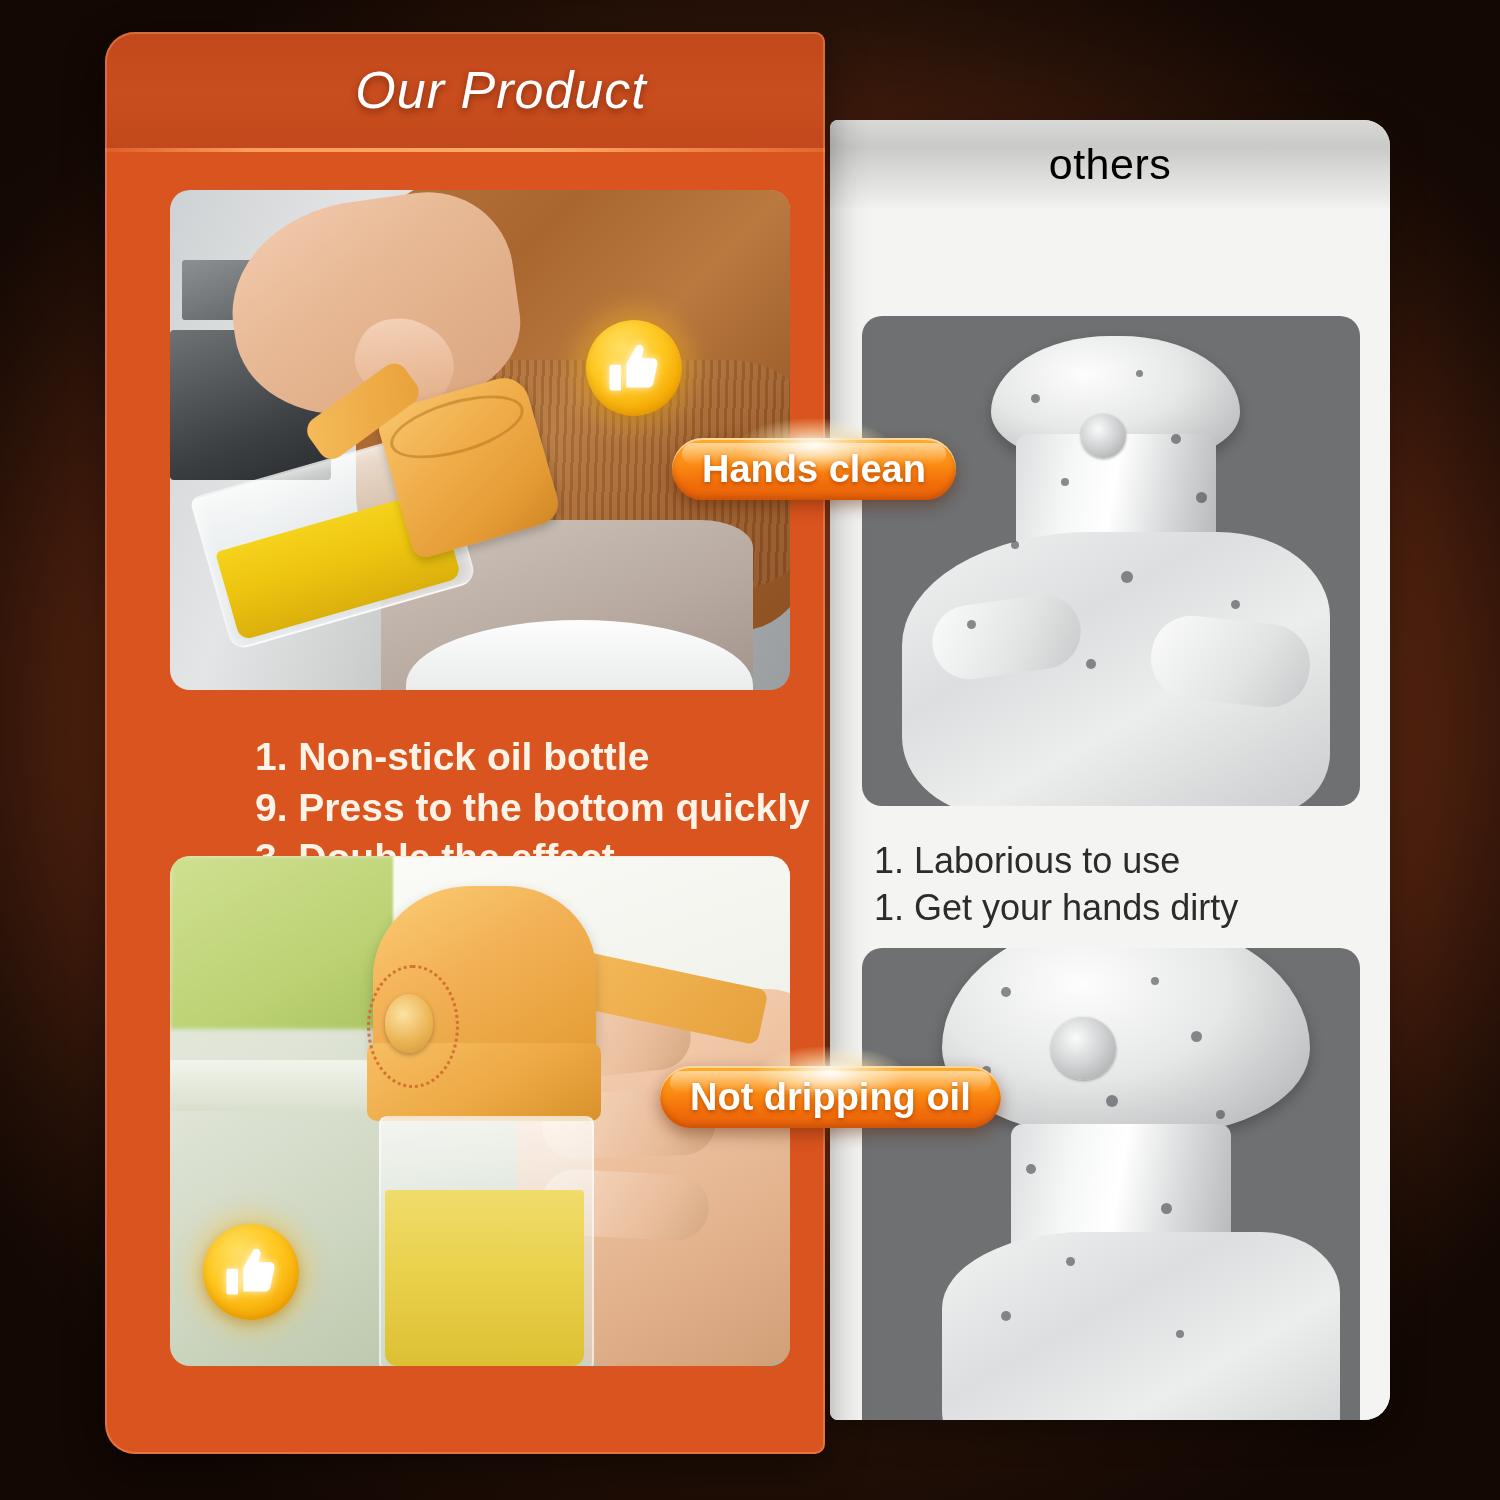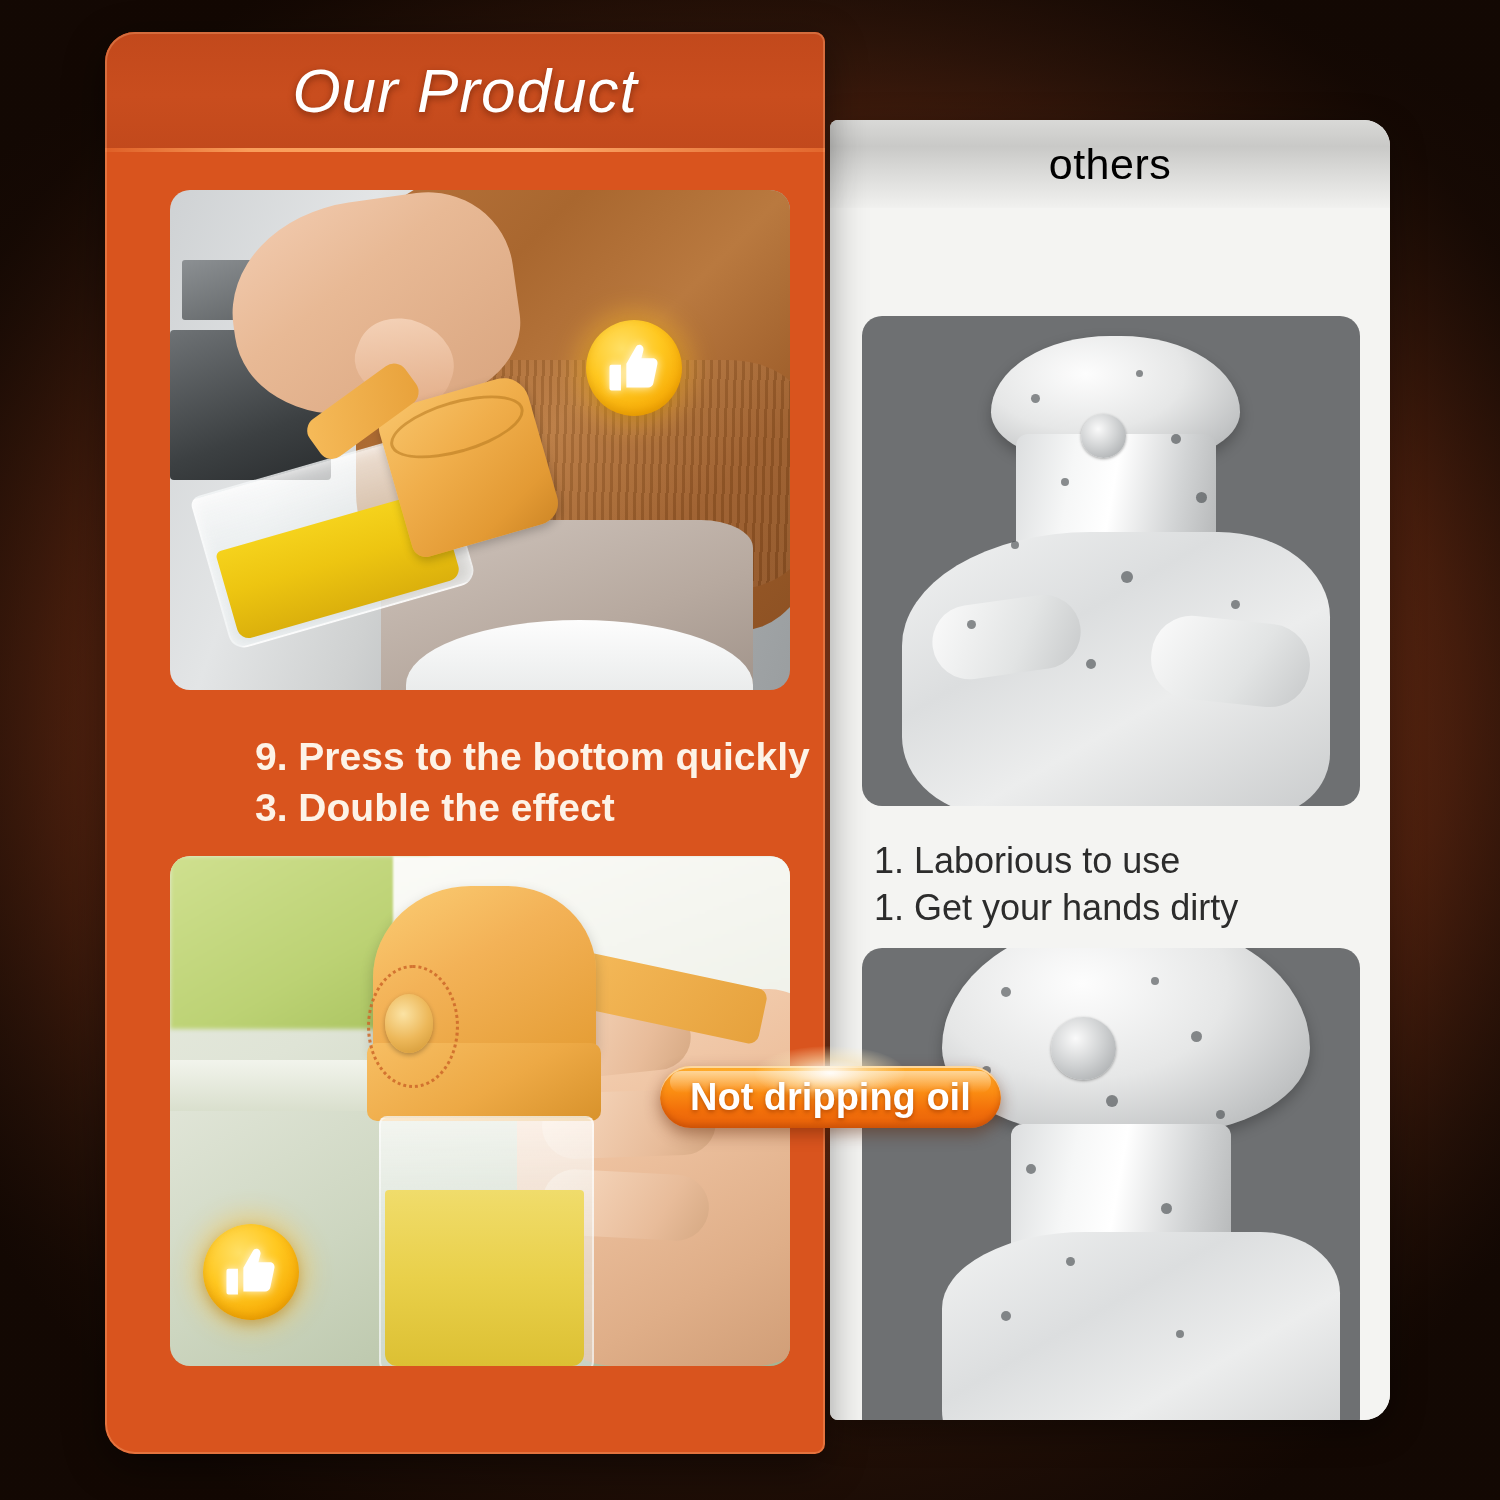--- a/index.html
+++ b/index.html
@@ -92,22 +92,23 @@
     position:absolute;left:0;top:0;width:100%;height:116px;
     background:linear-gradient(180deg,#c2491c 0%,#c94d1e 55%,#c2491c 100%);
   }
   .prod-head-line{
     position:absolute;left:0;top:116px;width:100%;height:4px;
     background:linear-gradient(90deg,rgba(255,160,90,.15) 0%,rgba(255,170,100,.85) 20%,rgba(255,175,110,.95) 60%,rgba(255,160,90,.25) 100%);
   }
   .prod-title{
     position:absolute;left:0;top:0;width:100%;height:116px;
     display:flex;align-items:center;justify-content:center;
-    font-size:62px;font-style:italic;color:#fff;letter-spacing:1px;
+    font-size:52px;font-style:italic;color:#fff;letter-spacing:1px;
     text-shadow:0 3px 7px rgba(80,22,4,.55);
+    padding-left:36px;
   }
   .prod-inner-edge{
     position:absolute;inset:0;border-radius:30px 10px 10px 30px;
     box-shadow:inset 0 0 0 2px rgba(255,190,140,.30);
     pointer-events:none;
   }
 
   .pphoto{position:absolute;border-radius:20px;overflow:hidden;}
   .pphoto.one{left:65px;top:158px;width:620px;height:500px;}
   .pphoto.two{left:65px;top:824px;width:620px;height:510px;}
@@ -355,20 +356,21 @@
       <div class="bottle1">
         <div class="b1-glass"></div>
         <div class="b1-oil"></div>
         <div class="b1-cap"></div>
         <div class="b1-ring"></div>
         <div class="b1-lever"></div>
       </div>
     </div>
 
     <div class="prod-list">
+      <div>1. Non-stick oil bottle</div>
       <div>9. Press to the bottom quickly</div>
       <div>3. Double the effect</div>
     </div>
 
     <div class="pphoto two">
       <div class="ctr-bg"></div>
       <div class="ctr-green"></div>
       <div class="ctr-white"></div>
       <div class="ctr-top"></div>
       <div class="hand2"></div>
@@ -383,20 +385,23 @@
         <div class="b2-oil"></div>
         <div class="b2-btn"></div>
         <div class="b2-dots"></div>
       </div>
     </div>
 
 
     <div class="prod-inner-edge"></div>
   </div>
 
+  <div class="pill" id="pill-hands">
+    <span>Hands clean</span>
+  </div>
   <div class="pill" id="pill-drip">
     <span>Not dripping oil</span>
   </div>
 
   <div class="thumb-badge" id="thumb-top">
     <svg viewBox="0 0 24 24" aria-hidden="true">
         <path fill="#ffffff" d="M2 10.5h4.2V22H2a.9.9 0 0 1-.9-.9v-9.7a.9.9 0 0 1 .9-.9Zm6.6-.4 4.3-7.6c.4-.8 1.4-1.1 2.2-.7.9.4 1.3 1.4 1.1 2.3l-.9 3.6h5.1c1.3 0 2.3 1.2 2 2.5l-1.8 8.6c-.2 1.1-1.2 1.9-2.3 1.9H8.6V10.1Z"></path>
       </svg>
   </div>
   <div class="thumb-badge" id="thumb-bottom">

